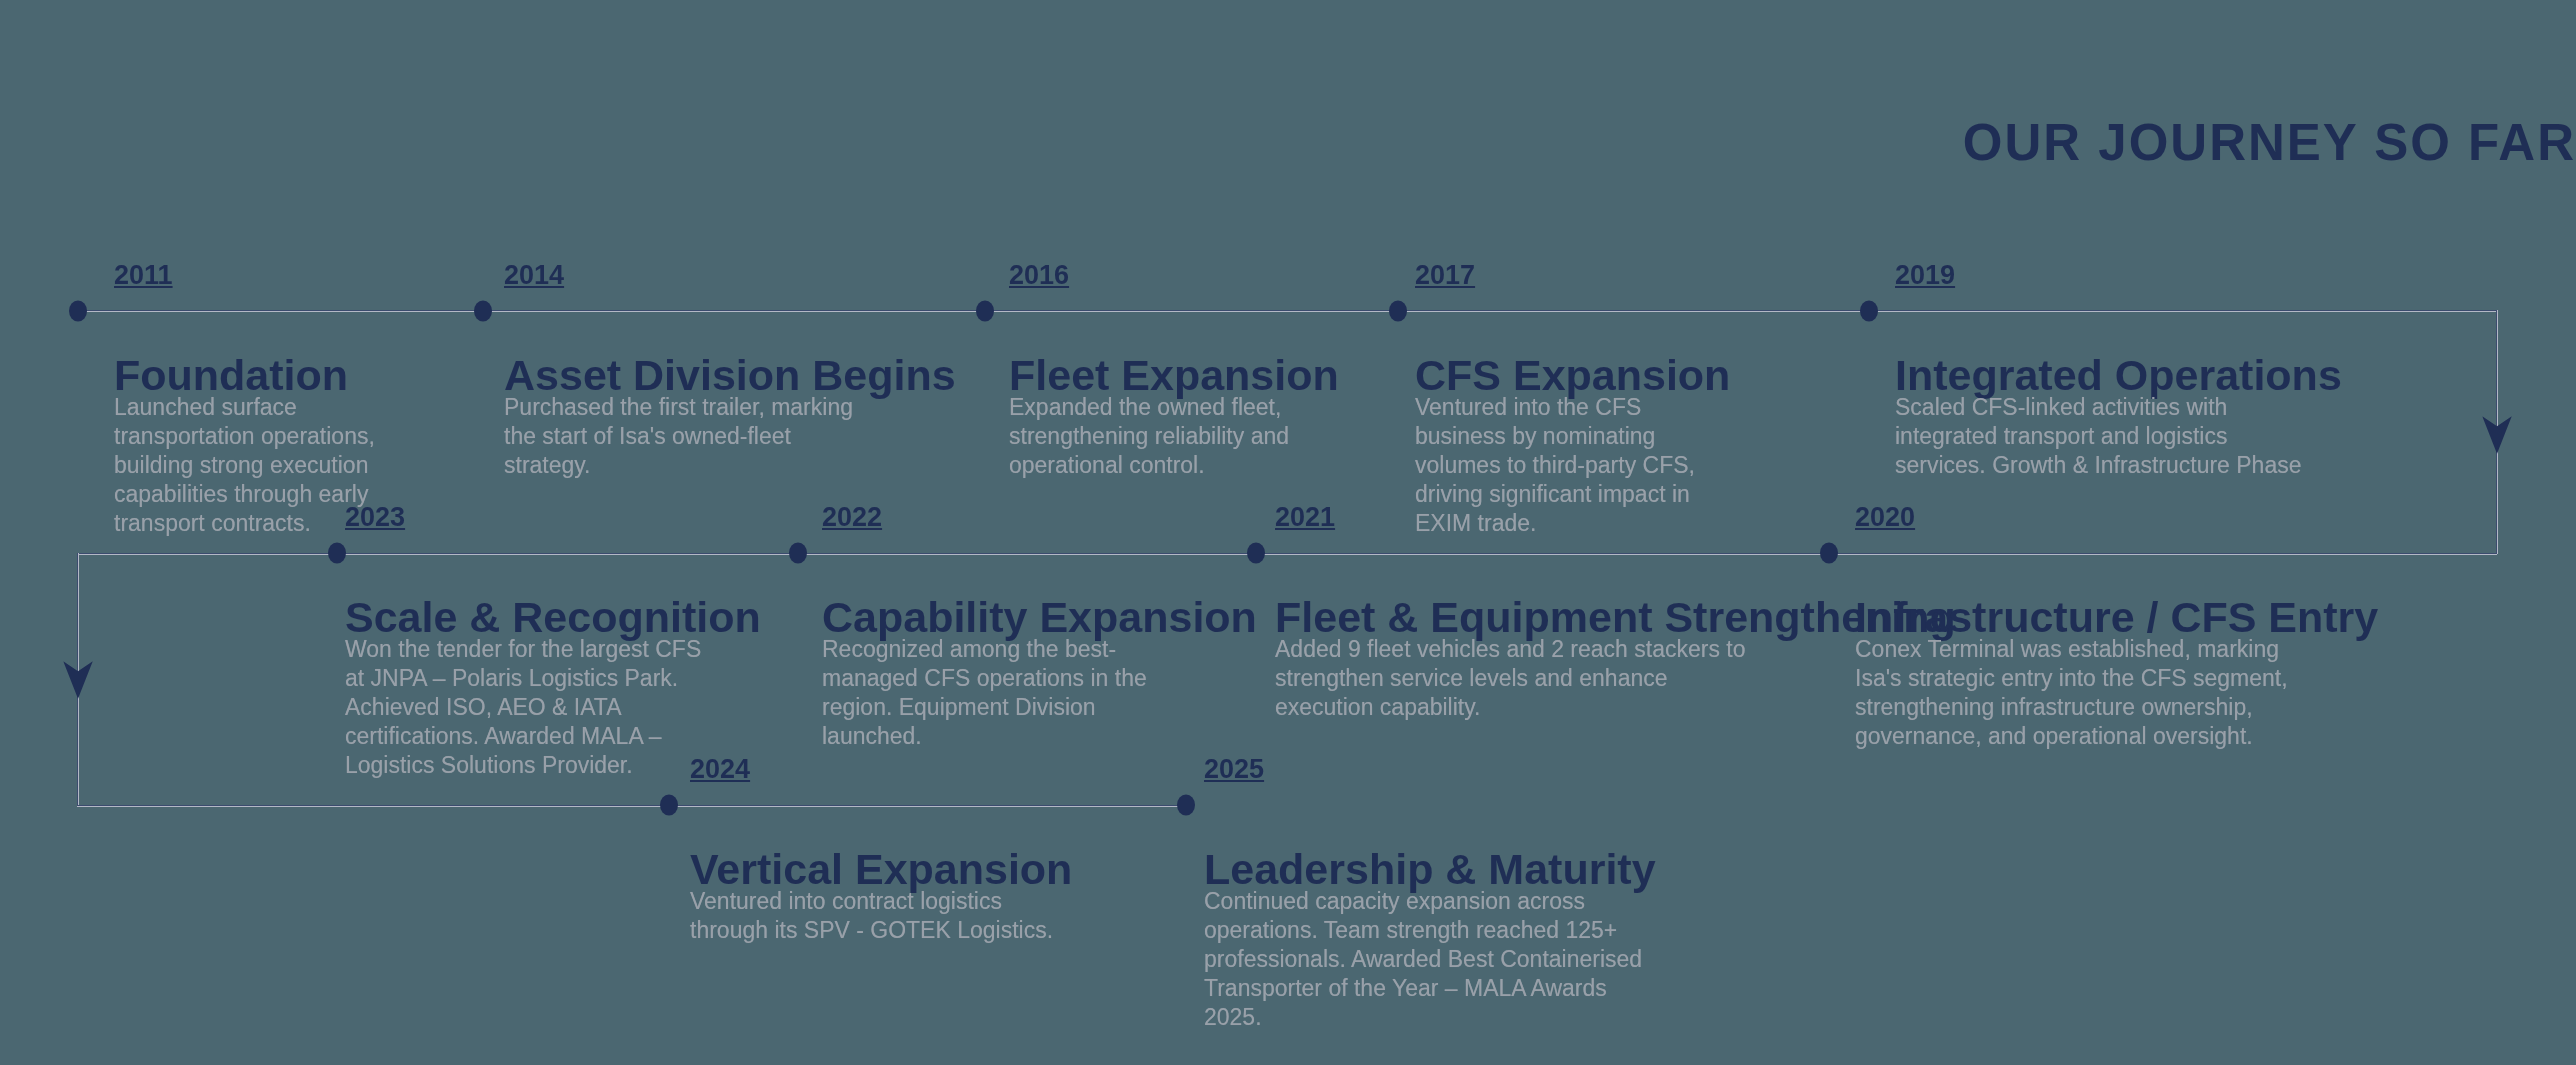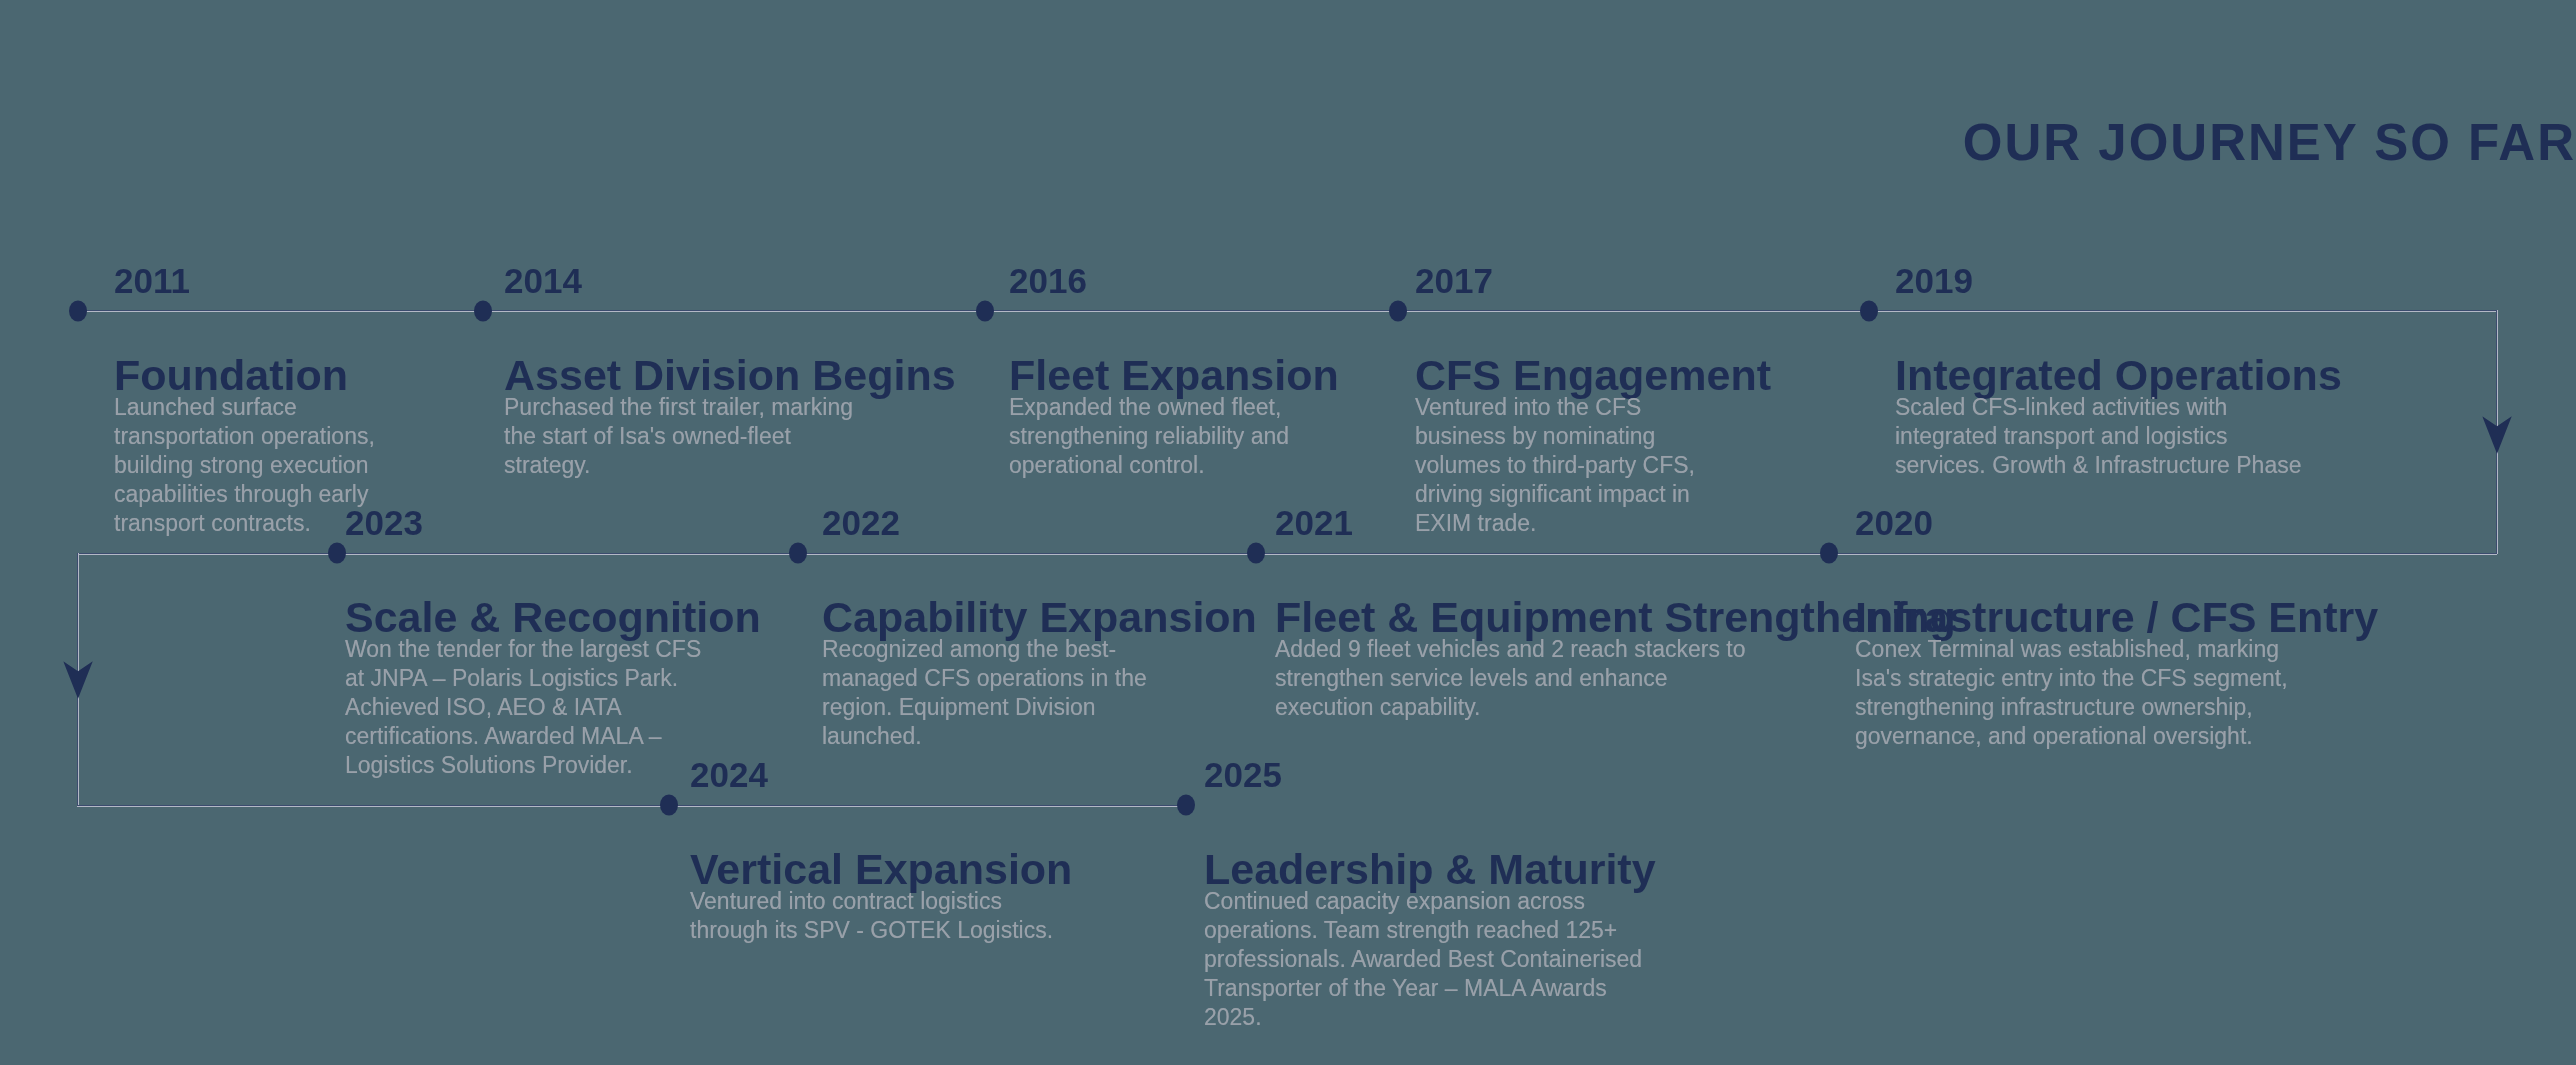--- a/index.html
+++ b/index.html
@@ -38,24 +38,25 @@
   .dot{
     position:absolute;
     width:18px;height:21px;
     background:var(--navy);
     border-radius:50%;
     transform:translate(-50%,-50%);
   }
   .arrow{position:absolute;transform:translateX(-50%);}
   .event{position:absolute;height:0;}
   .event .year{
-    position:absolute;left:0;bottom:10px;
-    font-size:35px;font-weight:700;
+    position:absolute;left:0;bottom:20px;
+    font-size:27px;font-weight:700;
     color:var(--navy);
     white-space:nowrap;
+    text-decoration:underline;
   }
   .event .etitle{
     position:absolute;left:0;top:40px;
     font-size:43px;font-weight:700;
     color:var(--navy);
     white-space:nowrap;
   }
   .event .desc{
     position:absolute;left:0;top:82px;
     width:100%;
@@ -107,21 +108,21 @@
     <div class="etitle">Asset Division Begins</div>
     <div class="desc">Purchased the first trailer, marking the start of Isa's owned-fleet strategy.</div>
   </div>
   <div class="event" style="left:1009px;top:311px;width:282px;">
     <div class="year">2016</div>
     <div class="etitle">Fleet Expansion</div>
     <div class="desc">Expanded the owned fleet, strengthening reliability and operational control.</div>
   </div>
   <div class="event" style="left:1415px;top:311px;width:319px;">
     <div class="year">2017</div>
-    <div class="etitle">CFS Engagement</div>
+    <div class="etitle">CFS Expansion</div>
     <div class="desc">Ventured into the CFS business by nominating volumes to third-party CFS, driving significant impact in EXIM trade.</div>
   </div>
   <div class="event" style="left:1895px;top:311px;width:413px;">
     <div class="year">2019</div>
     <div class="etitle">Integrated Operations</div>
     <div class="desc">Scaled CFS-linked activities with integrated transport and logistics services. Growth &amp; Infrastructure Phase</div>
   </div>
 
   <div class="event" style="left:345px;top:553px;width:359px;">
     <div class="year">2023</div>

